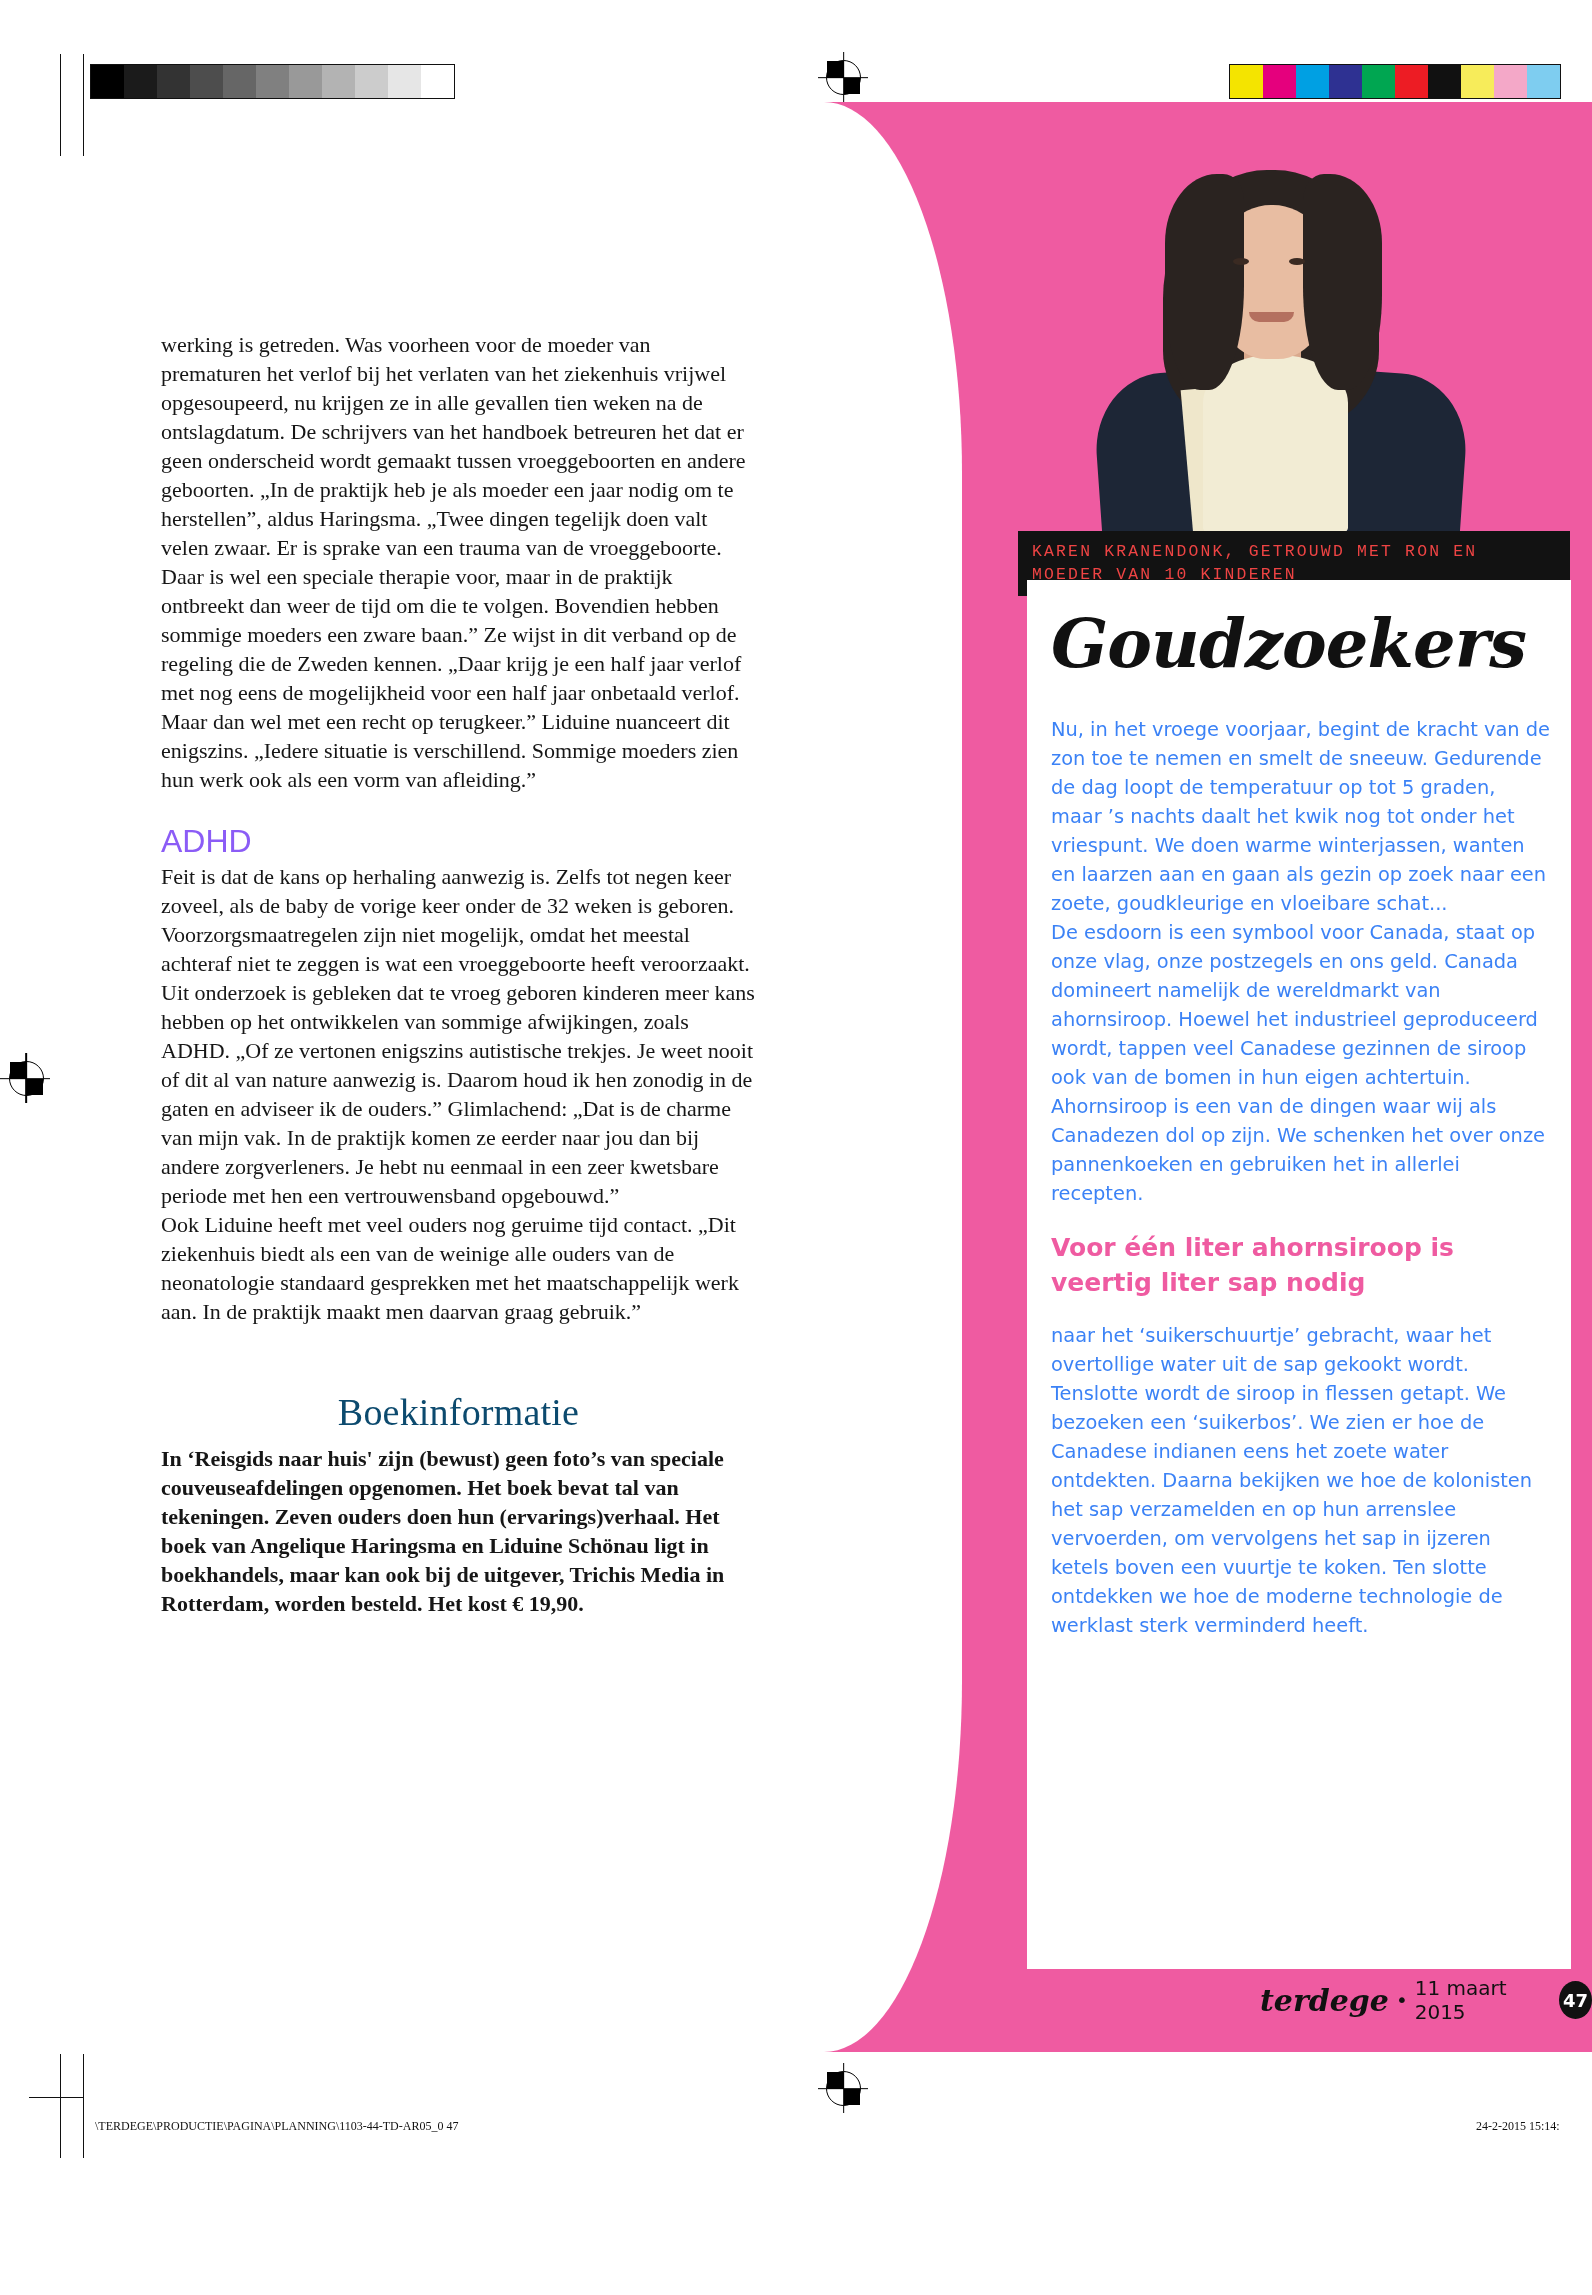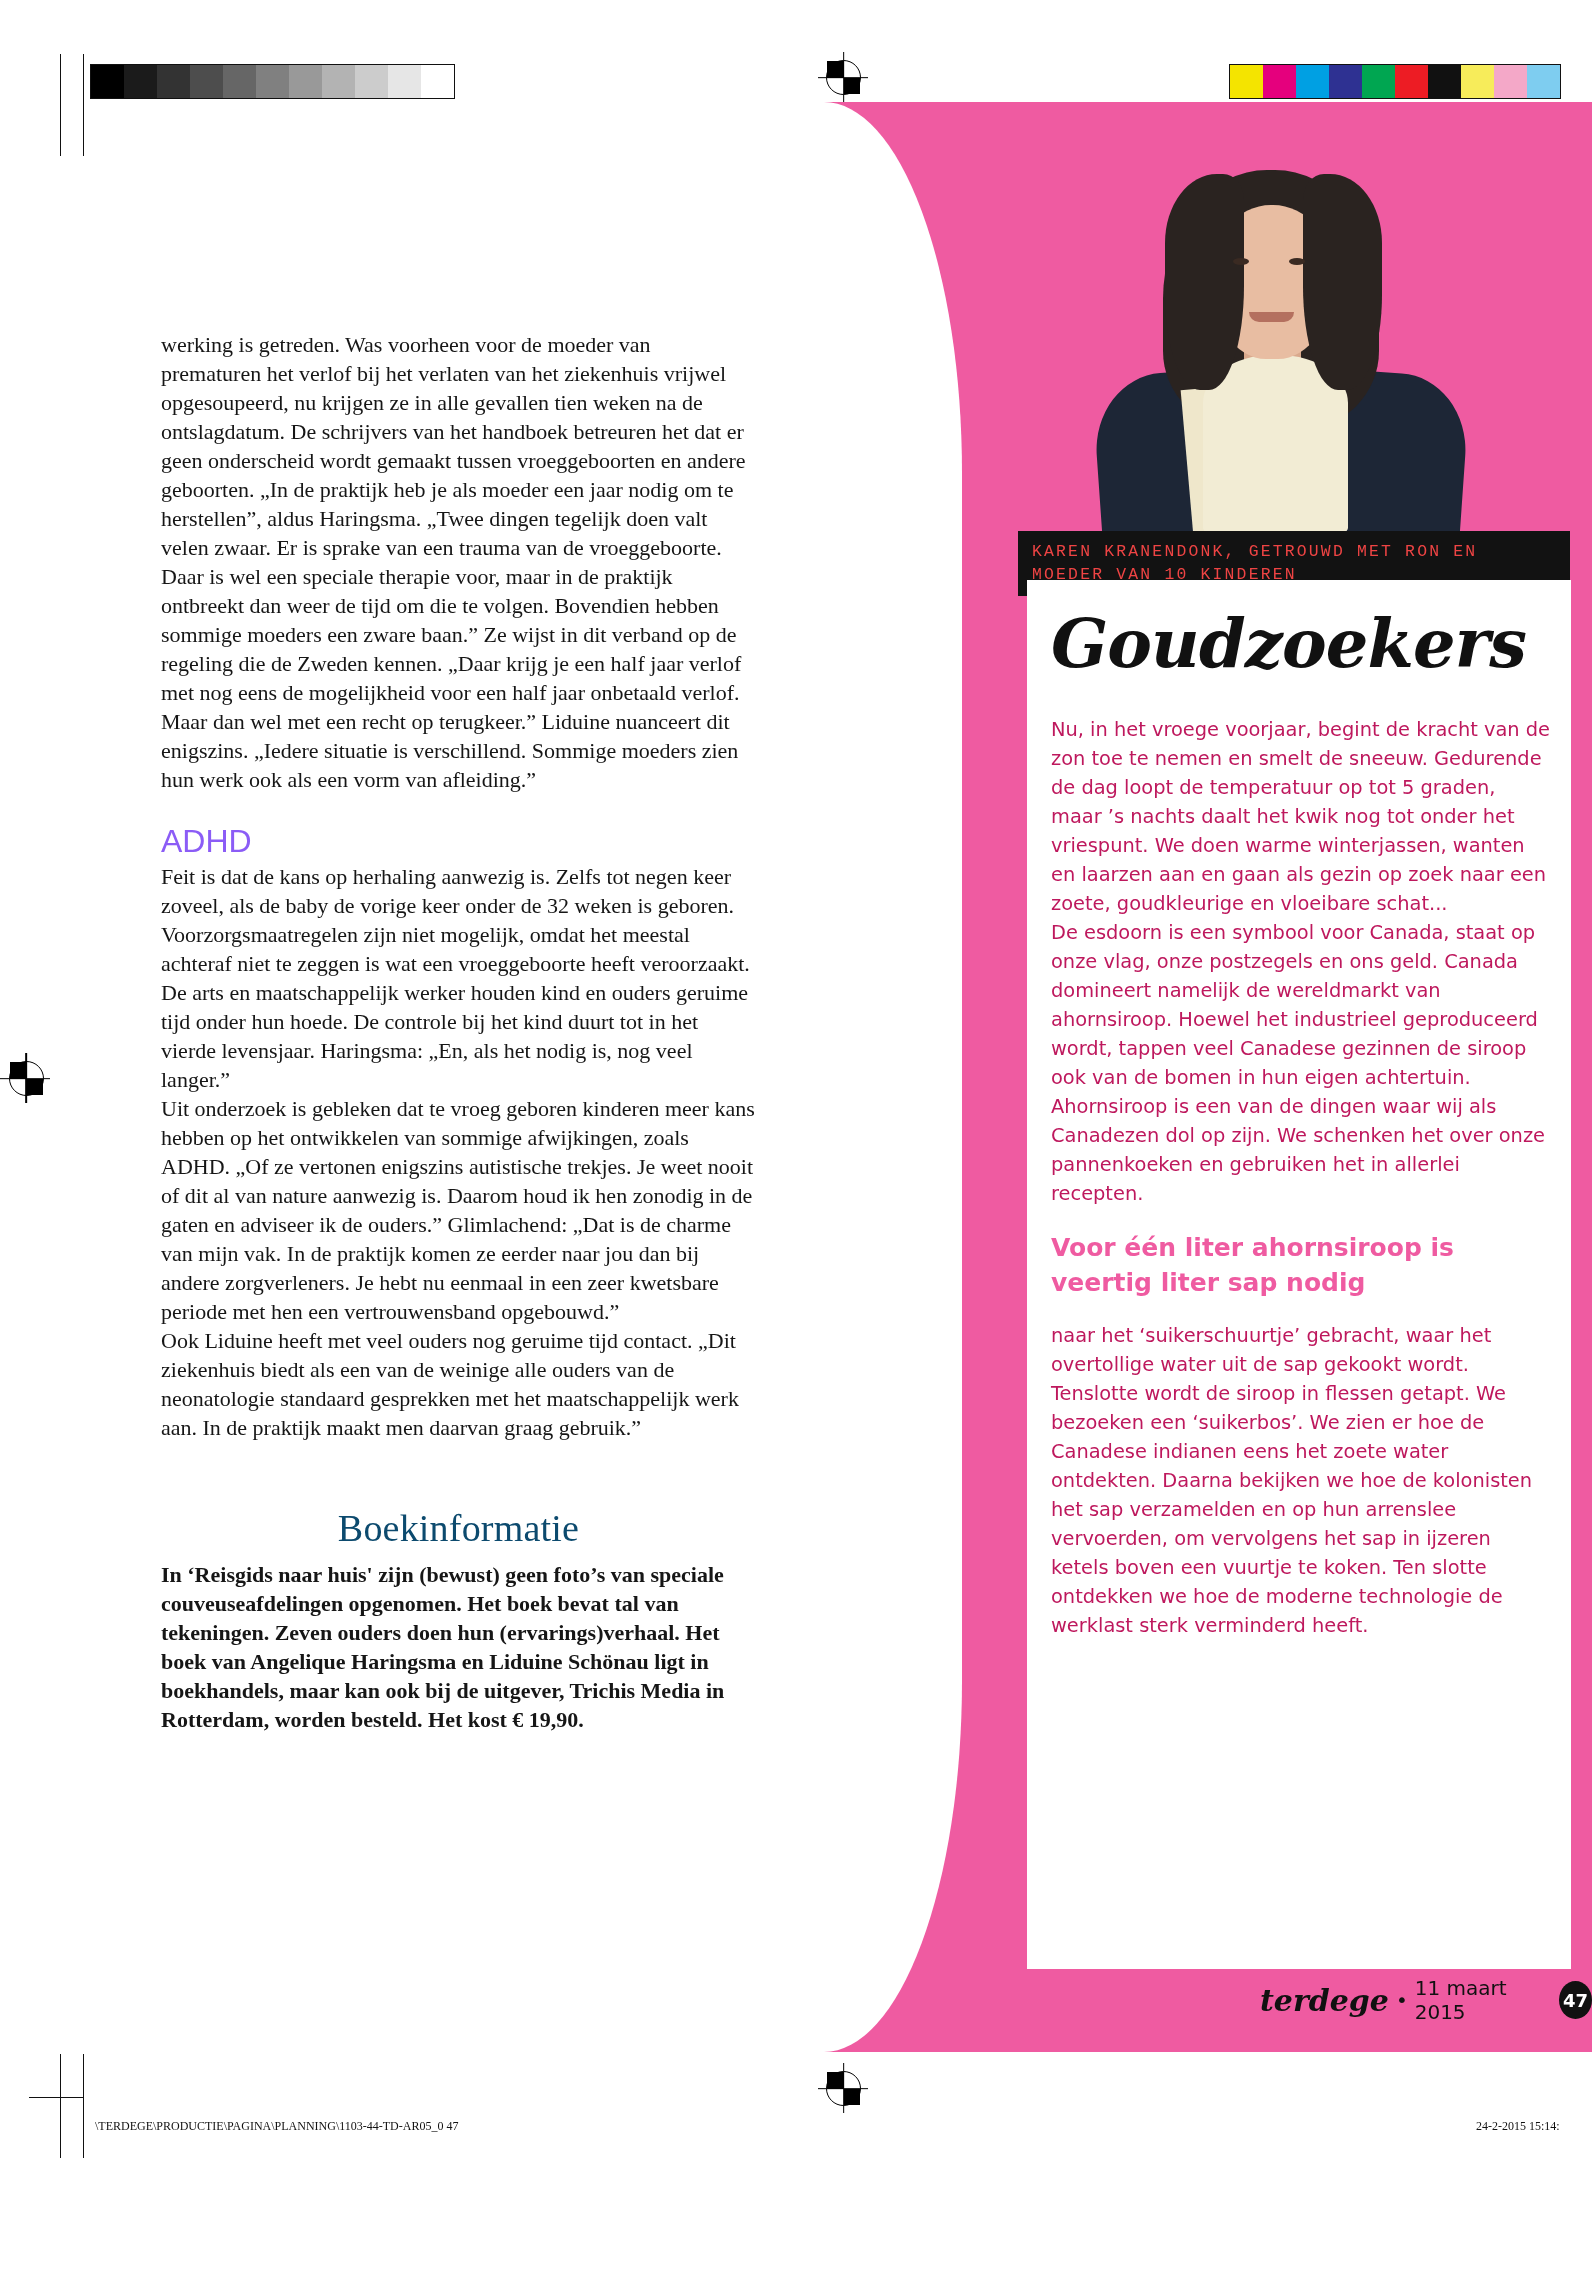--- a/index.html
+++ b/index.html
@@ -311,21 +311,21 @@
     position: absolute;
     left: 1051px;
     top: 715px;
     width: 501px;
   }
   .right-body p {
     margin: 0;
     font-family: "DejaVu Sans", sans-serif;
     font-size: 19.4px;
     line-height: 29px;
-    color: #be185d;
+    color: #3b82f6;
   }
 
   .pull-quote {
     margin: 22.4px 0 21px 0 !important;
     font-family: "DejaVu Sans", sans-serif;
     font-weight: bold;
     font-size: 25px !important;
     line-height: 35px !important;
     color: #ef5ba1 !important;
   }
@@ -418,21 +418,20 @@
 
 <div class="pink-panel"></div>
 <div class="pink-curve"></div>
 
 <div class="left-col">
   <p>werking is getreden. Was voorheen voor de moeder van prematuren het verlof bij het verlaten van het ziekenhuis vrijwel opgesoupeerd, nu krijgen ze in alle gevallen tien weken na de ontslagdatum. De schrijvers van het handboek betreuren het dat er geen onderscheid wordt gemaakt tussen vroeggeboorten en andere geboorten. „In de praktijk heb je als moeder een jaar nodig om te herstellen”, aldus Haringsma. „Twee dingen tegelijk doen valt velen zwaar. Er is sprake van een trauma van de vroeggeboorte. Daar is wel een speciale therapie voor, maar in de praktijk ontbreekt dan weer de tijd om die te volgen. Bovendien hebben sommige moeders een zware baan.” Ze wijst in dit verband op de regeling die de Zweden kennen. „Daar krijg je een half jaar verlof met nog eens de mogelijkheid voor een half jaar onbetaald verlof. Maar dan wel met een recht op terugkeer.” Liduine nuanceert dit enigszins. „Iedere situatie is verschillend. Sommige moeders zien hun werk ook als een vorm van afleiding.”</p>
 
   <h2 class="section-head">ADHD</h2>
 
   <p>Feit is dat de kans op herhaling aanwezig is. Zelfs tot negen keer zoveel, als de baby de vorige keer onder de 32 weken is geboren. Voorzorgsmaatregelen zijn niet mogelijk, omdat het meestal achteraf niet te zeggen is wat een vroeggeboorte heeft veroorzaakt.</p>
-  <p>De arts en maatschappelijk werker houden kind en ouders geruime tijd onder hun hoede. De controle bij het kind duurt tot in het vierde levensjaar. Haringsma: „En, als het nodig is, nog veel langer.”</p>
   <p>Uit onderzoek is gebleken dat te vroeg geboren kinderen meer kans hebben op het ontwikkelen van sommige afwijkingen, zoals ADHD. „Of ze vertonen enigszins autistische trekjes. Je weet nooit of dit al van nature aanwezig is. Daarom houd ik hen zonodig in de gaten en adviseer ik de ouders.” Glimlachend: „Dat is de charme van mijn vak. In de praktijk komen ze eerder naar jou dan bij andere zorgverleners. Je hebt nu eenmaal in een zeer kwetsbare periode met hen een vertrouwensband opgebouwd.”</p>
   <p>Ook Liduine heeft met veel ouders nog geruime tijd contact. „Dit ziekenhuis biedt als een van de weinige alle ouders van de neonatologie standaard gesprekken met het maatschappelijk werk aan. In de praktijk maakt men daarvan graag gebruik.”</p>
 
   <h2 class="boek-title">Boekinformatie</h2>
   <p class="boek-body">In ‘Reisgids naar huis' zijn (bewust) geen foto’s van speciale couveuseafdelingen opgenomen. Het boek bevat tal van tekeningen. Zeven ouders doen hun (ervarings)verhaal. Het boek van Angelique Haringsma en Liduine Schönau ligt in boekhandels, maar kan ook bij de uitgever, Trichis Media in Rotterdam, worden besteld. Het kost € 19,90.</p>
 </div>
 
 <div class="emigranten-label">emigranten</div>
 
 <div class="photo">

